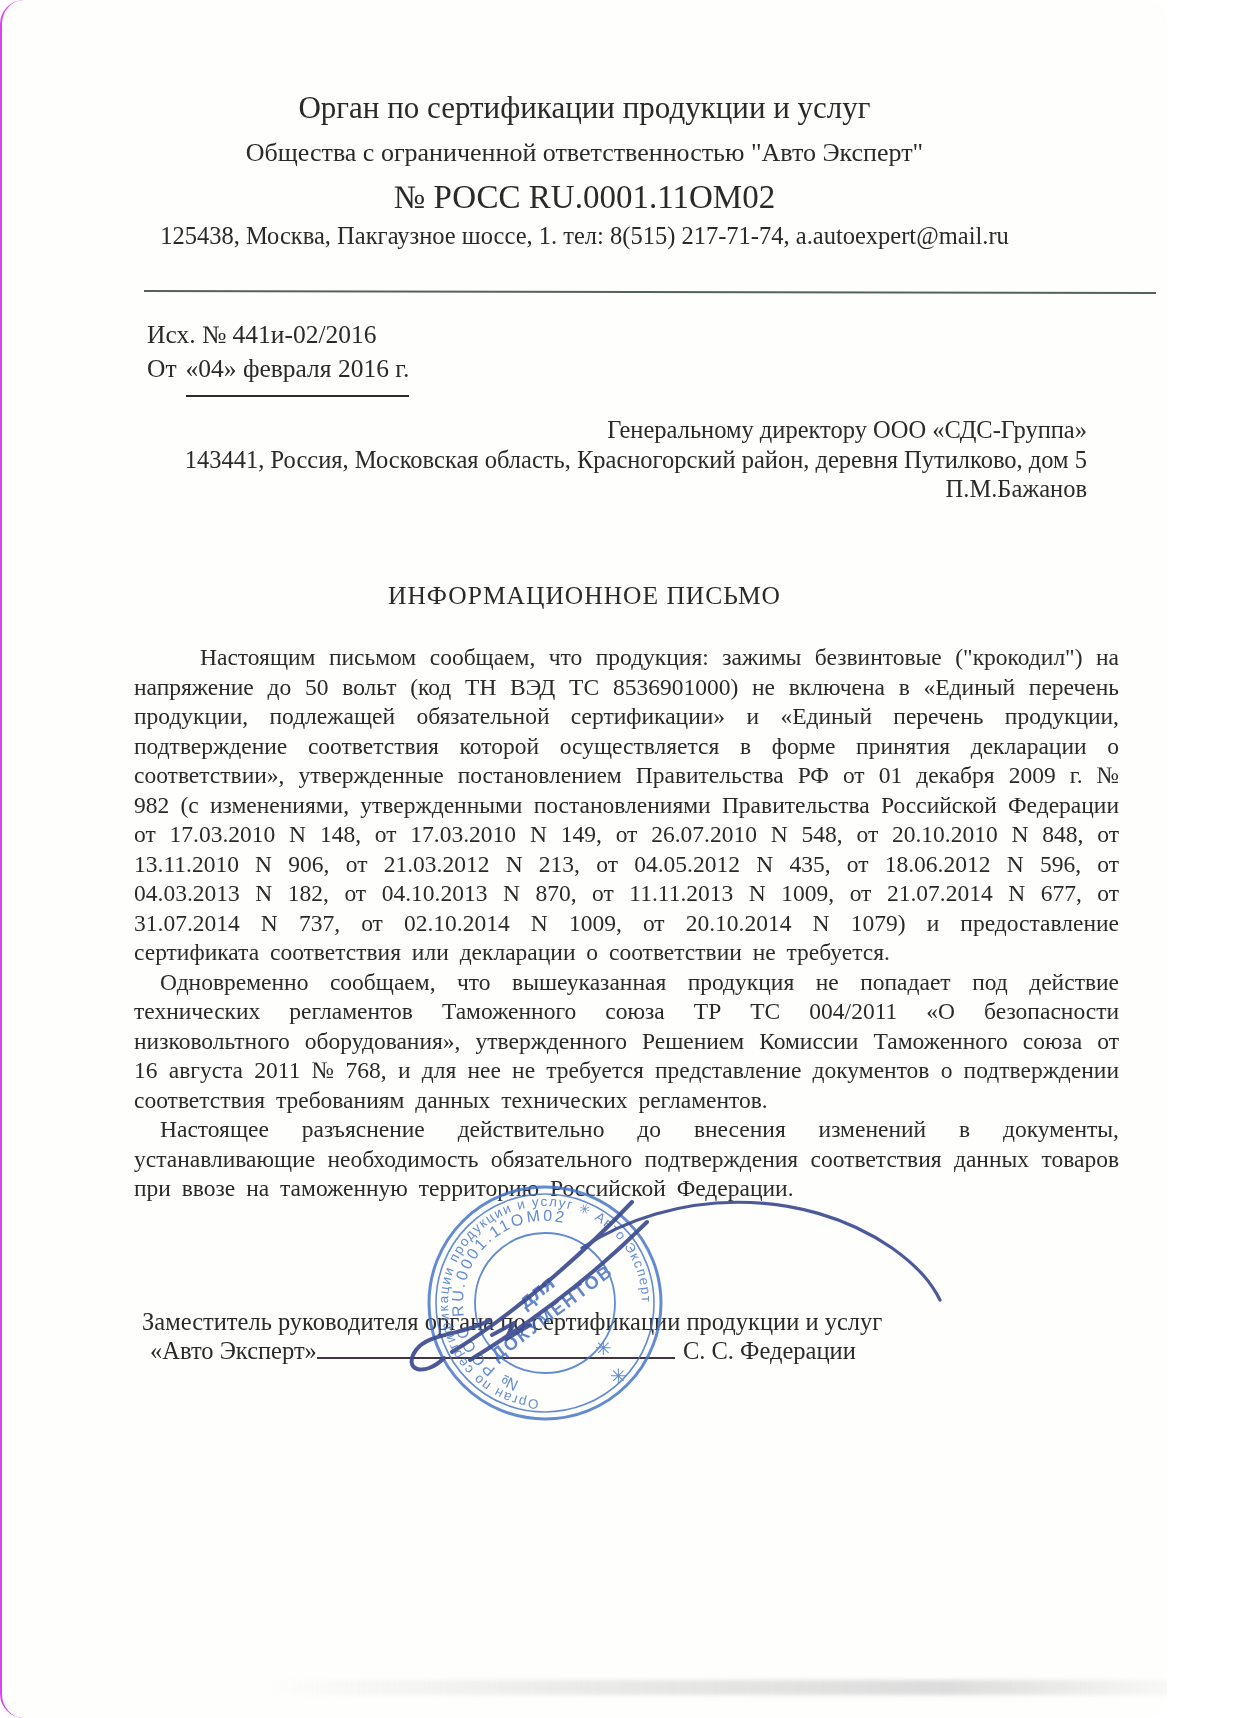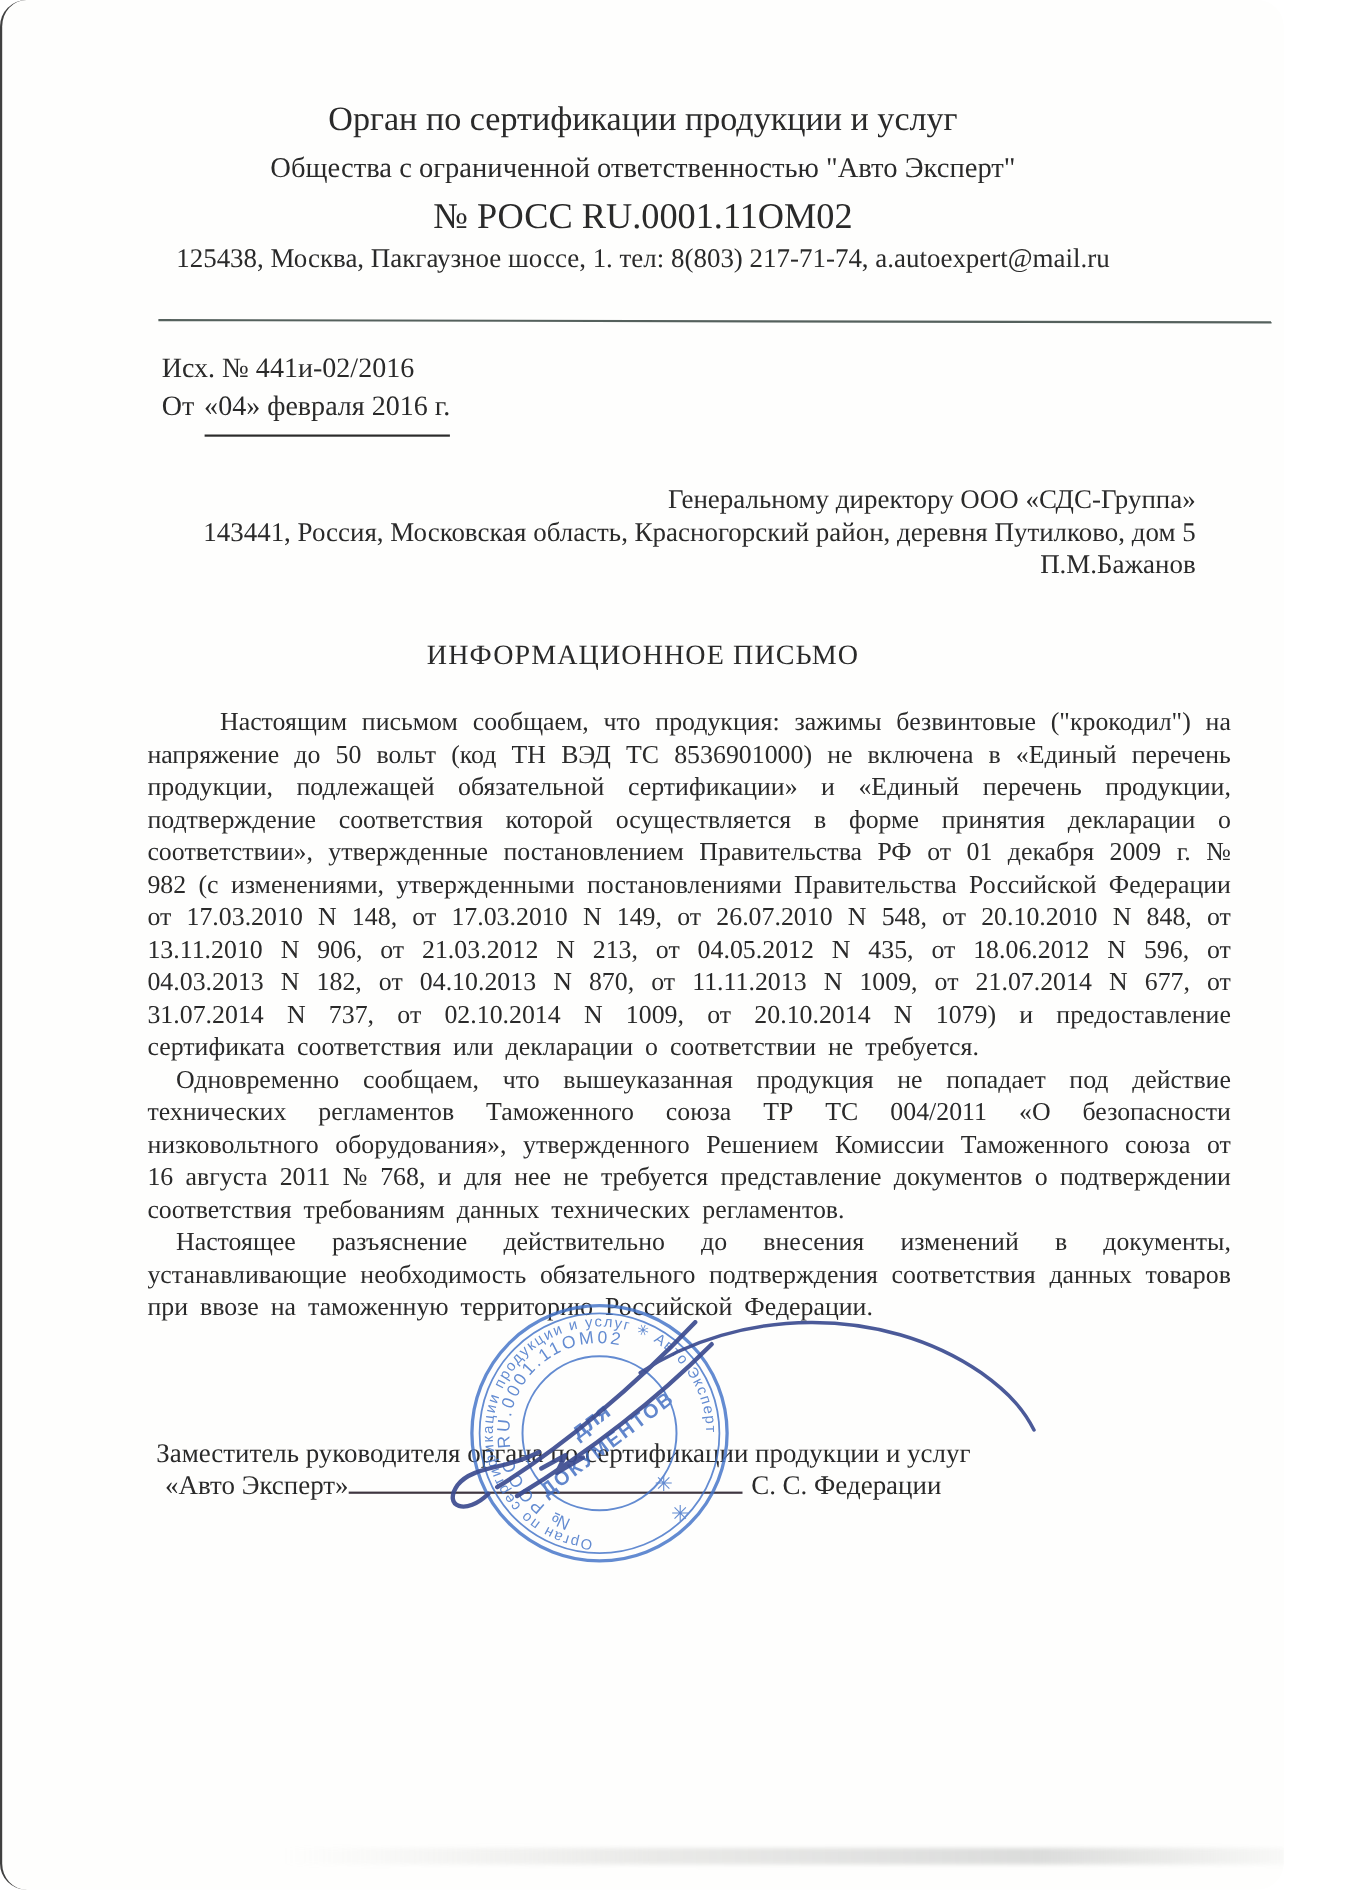--- a/index.html
+++ b/index.html
@@ -3,39 +3,39 @@
 <meta charset="utf-8">
 <style>
   html,body{margin:0;padding:0;background:#ffffff;}
   .page{
     position:relative;
     width:1167px;height:1718px;
     background:#fefefd;
     overflow:hidden;
     font-family:"Liberation Serif","DejaVu Serif",serif;
     color:#2a2a2a;
-    border-left:2px solid #404040;
+    border-left:2px solid #d946ef;
     box-sizing:border-box;
     border-radius:24px;
   }
   
   .letterhead{position:absolute;top:86px;left:0;width:100%;text-align:center;}
   .lh1{font-size:31px;line-height:44px;}
   .lh2{font-size:26px;line-height:45px;}
   .lh3{font-size:33px;line-height:45px;}
   .lh4{font-size:24.5px;line-height:32px;}
   .lh5{font-size:24.5px;line-height:29px;}
   .rule{position:absolute;top:291px;left:142px;width:1012px;height:0;
         border-top:2px solid #55615d;transform:rotate(0.12deg);}
   
   .outgoing{position:absolute;top:318px;left:145px;font-size:25.5px;line-height:34px;}
   .date-underline{border-bottom:2px solid #2b2b2b;padding-bottom:12px;}
   .date-prefix{margin-right:9px;}
   
-  .addressee{position:absolute;top:440px;left:120px;width:965px;
+  .addressee{position:absolute;top:415px;left:120px;width:965px;
              text-align:right;font-size:24.5px;line-height:29.5px;}
   
   .letter-title{position:absolute;top:581px;left:0;width:100%;text-align:center;
                 font-size:25.5px;letter-spacing:1px;}
   
   .body-text{position:absolute;top:643px;left:132px;width:985px;
              font-size:23.5px;line-height:29.5px;text-align:justify;word-spacing:5px;}
   .body-text p{margin:0;}
   .body-text p.first{text-indent:66px;}
   .body-text p.next{text-indent:26px;}
@@ -56,21 +56,21 @@
 </style>
 </head>
 <body>
 
 <div class="page">
 
   <div class="letterhead">
     <div class="lh1">Орган по сертификации продукции и услуг</div>
     <div class="lh2">Общества с ограниченной ответственностью "Авто Эксперт"</div>
     <div class="lh3">№ РОСС RU.0001.11ОМ02</div>
-    <div class="lh4">125438, Москва, Пакгаузное шоссе, 1. тел: 8(803) 217-71-74, a.autoexpert@mail.ru</div>
+    <div class="lh4">125438, Москва, Пакгаузное шоссе, 1. тел: 8(515) 217-71-74, a.autoexpert@mail.ru</div>
   </div>
 
   <div class="rule"></div>
 
   <div class="outgoing">
     <div>Исх. № 441и-02/2016</div>
     <div>
       <span class="date-prefix">От</span><span class="date-underline">«04» февраля 2016 г.</span>
     </div>
   </div>

